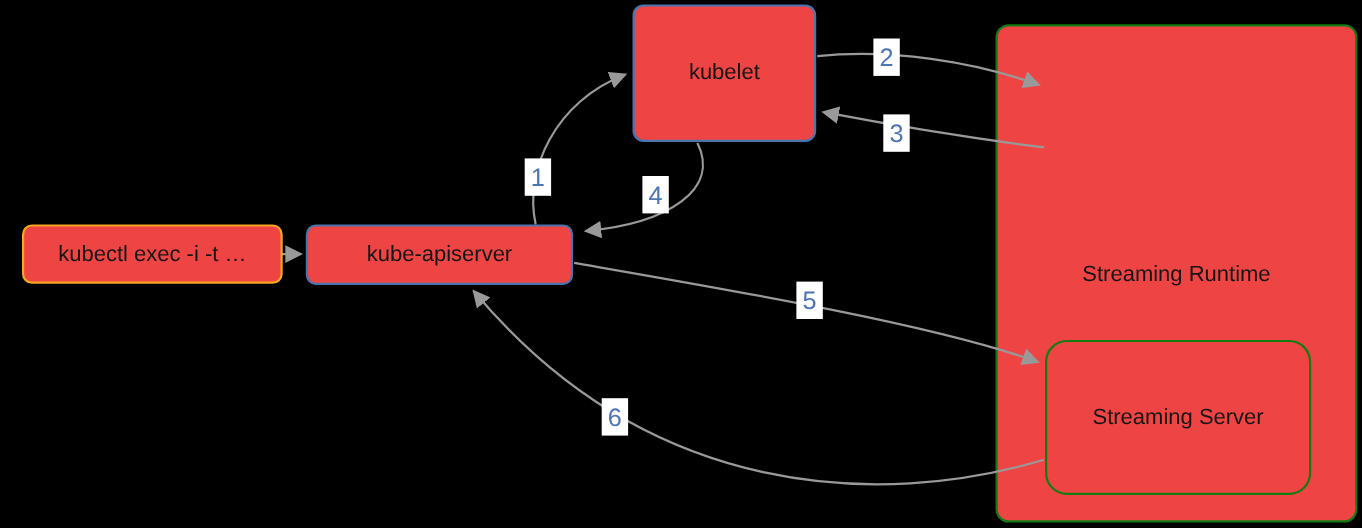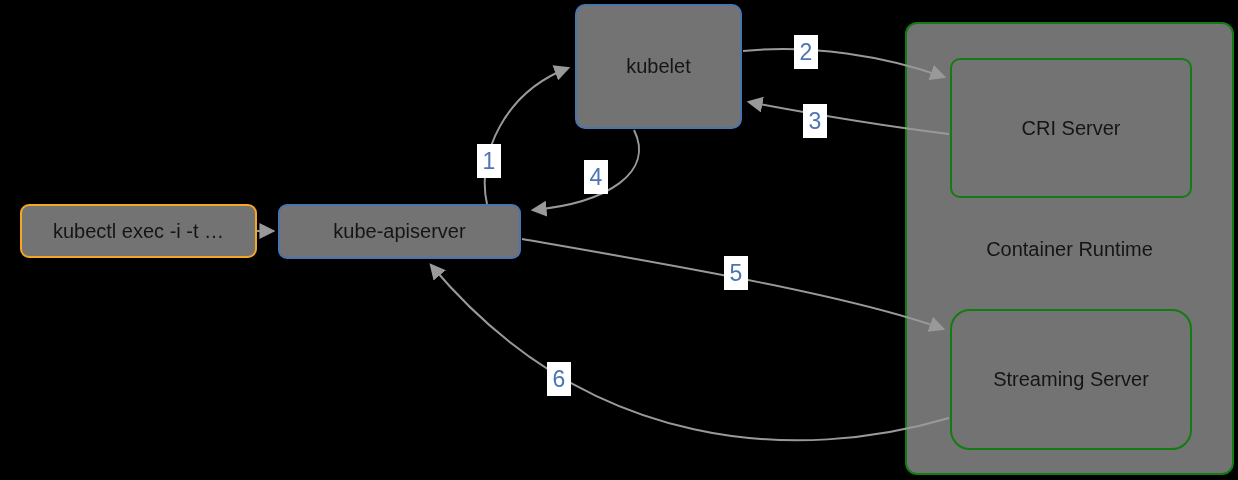--- a/index.html
+++ b/index.html
@@ -9,21 +9,21 @@
     background:#000;
     font-family:"Liberation Sans", sans-serif;
     overflow:hidden;
   }
   .edges-layer {
     position:absolute; left:0; top:0; width:1238px; height:480px;
     z-index:2; pointer-events:none;
   }
   .node {
     position:absolute;
-    background:#737373;
+    background:#ef4444;
     box-sizing:border-box;
     display:flex; align-items:center; justify-content:center;
     font-size:20px; color:#151515;
     white-space:nowrap;
     z-index:3;
   }
   .node-kubectl {
     left:20px; top:204px; width:237px; height:54px;
     border:2px solid #f5a623; border-radius:9px;
   }
@@ -68,21 +68,21 @@
   .chip-4 { left:584px; top:160px; }
   .chip-5 { left:724px; top:256px; }
   .chip-6 { left:547px; top:362px; }
 </style>
 </head>
 <body>
 
 <div class="canvas">
 
   <div class="node node-runtime">
-    <div class="runtime-label">Container Runtime</div>
+    <div class="runtime-label">Streaming Runtime</div>
   </div>
 
   <svg class="edges-layer" width="1238" height="480" viewBox="0 0 1238 480" xmlns="http://www.w3.org/2000/svg">
     <defs>
       <marker id="ah" viewBox="0 0 10 10" refX="8.5" refY="5" markerWidth="8" markerHeight="8" orient="auto-start-reverse">
         <path d="M0 0 L10 5 L0 10 z" fill="#999999"></path>
       </marker>
     </defs>
     <g stroke="#999999" stroke-width="2" fill="none">
       <path d="M 246 231 L 273 231" marker-end="url(#ah)"></path>
@@ -100,23 +100,20 @@
   </div>
 
   <div class="node node-apiserver">
     <span>kube-apiserver</span>
   </div>
 
   <div class="node node-kubelet">
     <span>kubelet</span>
   </div>
 
-  <div class="node node-cri">
-    <span>CRI Server</span>
-  </div>
 
   <div class="node node-streaming">
     <span>Streaming Server</span>
   </div>
 
   <div class="chip chip-1">1</div>
   <div class="chip chip-2">2</div>
   <div class="chip chip-3">3</div>
   <div class="chip chip-4">4</div>
   <div class="chip chip-5">5</div>

